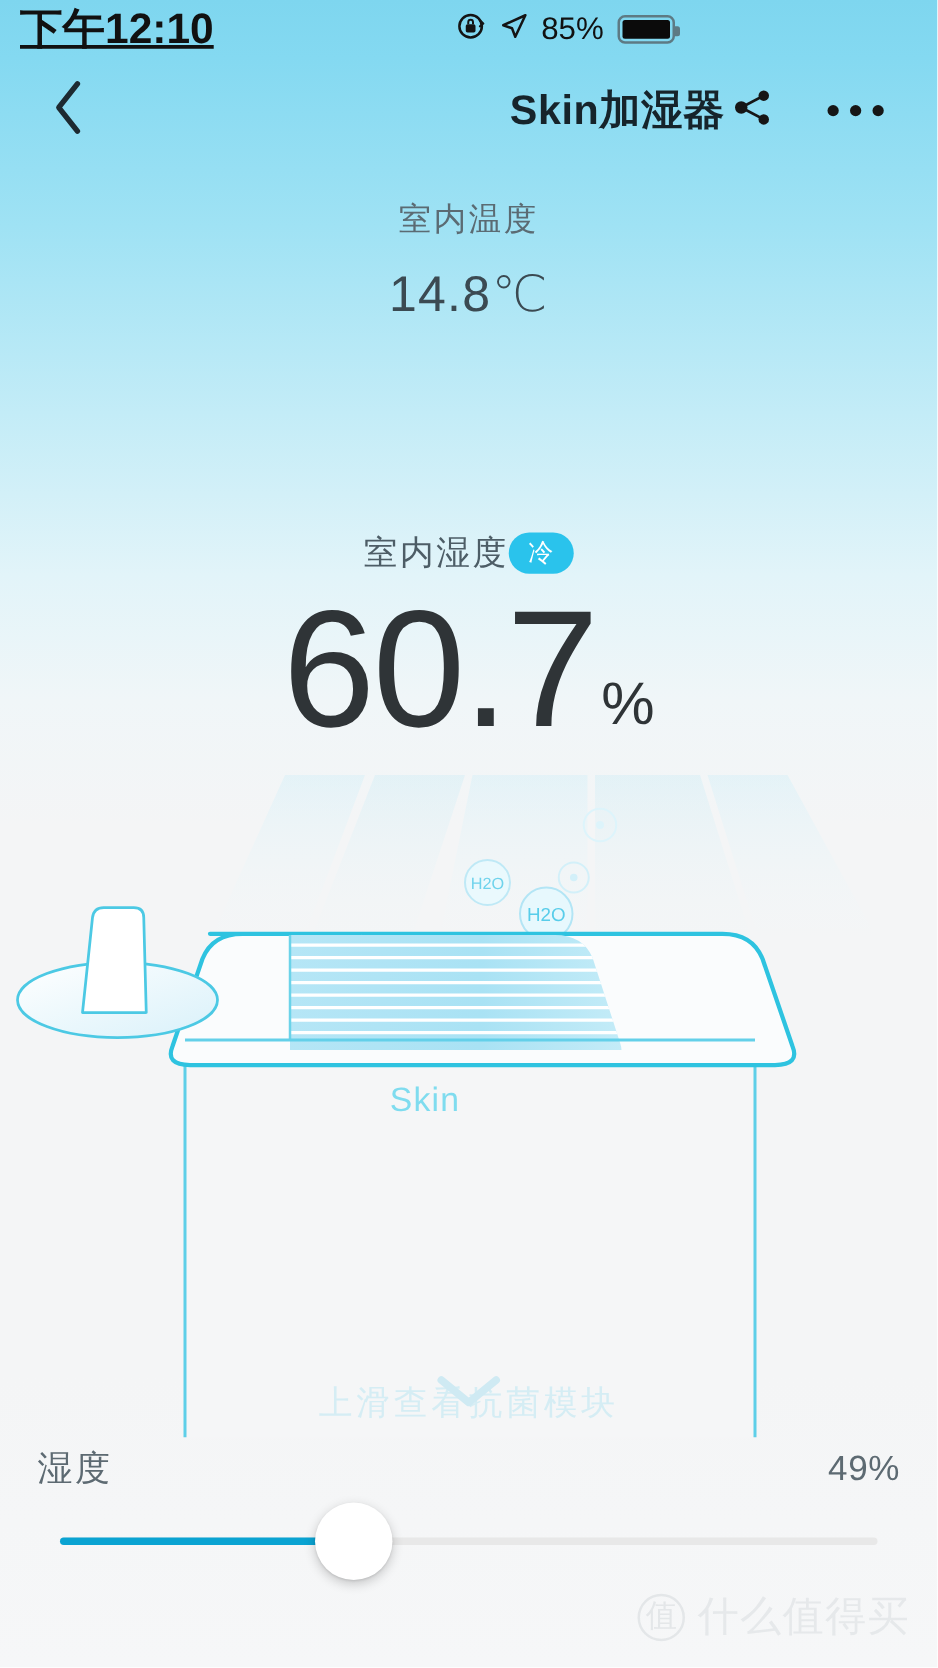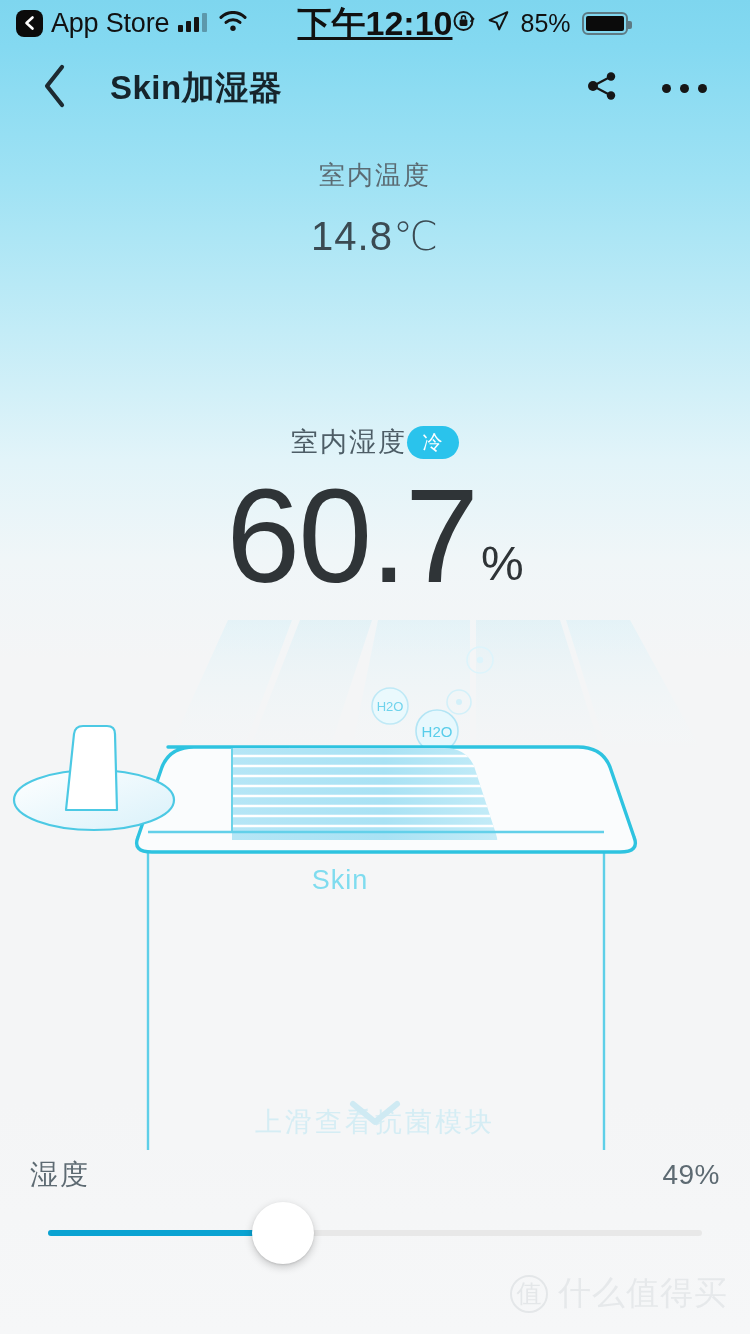--- a/index.html
+++ b/index.html
@@ -26,21 +26,21 @@
   
   .statusbar {
     position: absolute; top: 0; left: 0;
     width: 750px; height: 46px;
     display: flex; align-items: center;
     padding: 0 16px;
     color: #1c1c1c;
   }
   .sb-left { display: flex; align-items: center; gap: 9px; flex: 1 1 0; }
   .sb-center { flex: 0 0 auto; display: flex; justify-content: center; }
-  .sb-right { display: flex; align-items: center; justify-content: flex-start; gap: 11px; flex: 1 1 0; }
+  .sb-right { display: flex; align-items: center; justify-content: center; gap: 11px; flex: 1 1 0; }
   .back-chip {
     width: 27px; height: 27px; border-radius: 8px;
     background: #0b0b0b; color: #fff;
     display: flex; align-items: center; justify-content: center;
   }
   .back-chip svg { display: block; }
   .sb-appname {
     font-size: 27px; letter-spacing: -0.2px; font-weight: 400;
     line-height: 1; color: #111; margin-left: -1px;
   }
@@ -71,21 +71,21 @@
   .navbar {
     position: absolute; top: 46px; left: 0;
     width: 750px; height: 84px;
     display: flex; align-items: center;
   }
   .nav-back {
     width: 110px; height: 84px;
     display: flex; align-items: center; justify-content: center;
   }
   .nav-title {
-    flex: 1; text-align: left;
+    flex: 1; text-align: right;
     font-size: 33px; font-weight: 600; color: #16242b;
     letter-spacing: 0.5px;
   }
   .nav-actions { width: 170px; display: flex; align-items: center; justify-content: flex-start; gap: 38px; }
   .nav-ico { width: 44px; height: 44px; display: flex; align-items: center; justify-content: center; }
   .dots { display: flex; gap: 9px; }
   .dots i { width: 9px; height: 9px; border-radius: 50%; background: #161616; display: block; }
 
   
   .temp-block {
@@ -174,43 +174,20 @@
     font-size: 25px; line-height: 1;
   }
   .wm-text { font-size: 33px; color: #dadee1; letter-spacing: 1px; }
 </style>
 </head>
 <body>
 
 <div id="app">
 
   <div class="statusbar">
-    <div class="sb-left">
-      <div class="back-chip">
-        <span>
-          <svg width="13" height="16" viewBox="0 0 13 16" aria-hidden="true">
-            <polyline points="9.5,2.5 3.5,8 9.5,13.5" fill="none" stroke="#ffffff" stroke-width="2.6" stroke-linecap="round" stroke-linejoin="round"></polyline>
-          </svg>
-        </span>
-      </div>
-      <div class="sb-appname">App Store</div>
-      <div class="signal">
-        <i></i>
-          <i></i>
-          <i></i>
-          <i></i>
-      </div>
-      <span class="wifi">
-        <svg width="28" height="21" viewBox="0 0 28 21" aria-hidden="true">
-          <path d="M2 6.4 A17 17 0 0 1 26 6.4" fill="none" stroke="#141414" stroke-width="3" stroke-linecap="round"></path>
-          <path d="M7 11.4 A10.5 10.5 0 0 1 21 11.4" fill="none" stroke="#141414" stroke-width="3" stroke-linecap="round"></path>
-          <circle cx="14" cy="17.2" r="2.7" fill="#141414"></circle>
-        </svg>
-      </span>
-    </div>
 
     <div class="sb-center">
       <div class="sb-time">下午12:10</div>
     </div>
 
     <div class="sb-right">
       <span>
         <svg width="24" height="24" viewBox="0 0 24 24" aria-hidden="true">
           <circle cx="11.5" cy="12" r="9" fill="none" stroke="#141414" stroke-width="2"></circle>
           <rect x="7.6" y="10.4" width="7.8" height="6.6" rx="1.4" fill="#141414"></rect>

